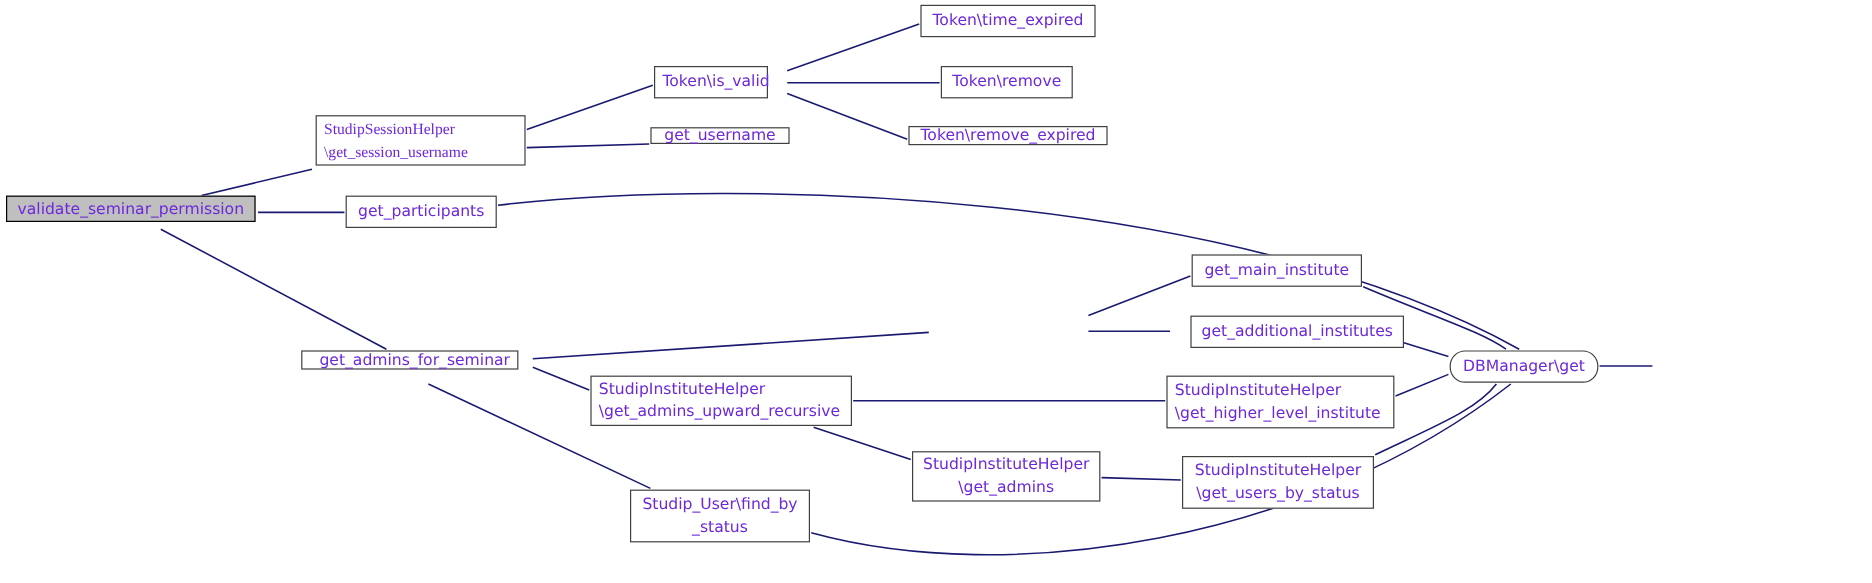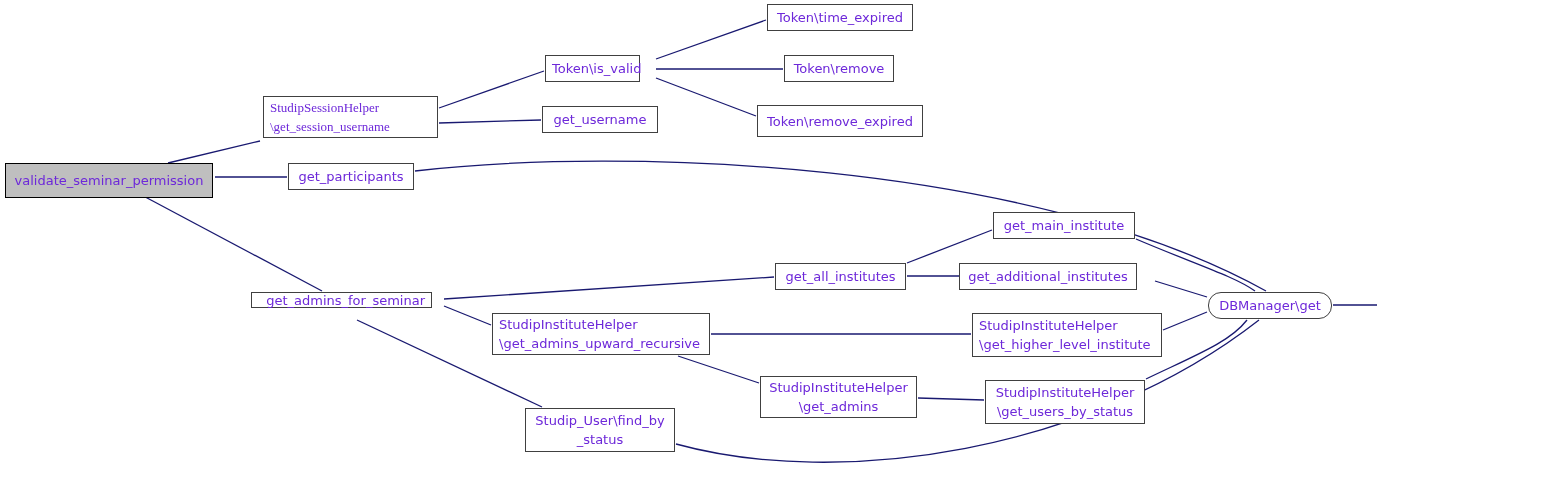--- a/index.html
+++ b/index.html
@@ -86,63 +86,60 @@
         <path d="M711,334 L971,334" stroke="#191970" marker-end="url(#arrowhead)"></path>
         <path d="M678,356 L759,383" stroke="#191970" marker-end="url(#arrowhead)"></path>
         <path d="M918,398 L984,400" stroke="#191970" marker-end="url(#arrowhead)"></path>
         <path d="M1163,330 L1207,312" stroke="#191970" marker-end="url(#arrowhead)"></path>
         <path d="M1146,379 C1196,355 1230,342 1247,320" stroke="#191970" marker-end="url(#arrowhead)"></path>
         <path d="M676,444 C840,489 1090,452 1259,320" stroke="#191970" marker-end="url(#arrowhead)"></path>
         <path d="M1333,305 L1377,305" stroke="#191970" marker-end="url(#arrowhead)"></path>
       </g>
   </svg>
   <div id="node-layer">
-      <div class="node align-center highlighted" title="validate_seminar_permission" style="left: 5px; top: 163px; width: 208px; height: 35px;">
+      <div class="node align-center highlighted" title="validate_seminar_permission" style="left: 5px; top: 163px; width: 208px; height: 22px;">
         <div class="nline">validate_seminar_permission</div>
       </div>
       <div class="node align-left" title="StudipSessionHelper\get_session_username" style="left: 263px; top: 96px; width: 175px; height: 42px; font-family: Liberation Serif, serif;">
         <div class="nline">StudipSessionHelper</div>
         <div class="nline">\get_session_username</div>
       </div>
       <div class="node align-center" title="Token\is_valid" style="left: 545px; top: 55px; width: 95px; height: 27px;">
         <div class="nline">Token\is_valid</div>
       </div>
-      <div class="node align-center" title="get_username" style="left: 542px; top: 106px; width: 116px; height: 27px;">
+      <div class="node align-center" title="get_username" style="left: 542px; top: 106px; width: 116px; height: 14px;">
         <div class="nline">get_username</div>
       </div>
       <div class="node align-center" title="Token\time_expired" style="left: 767px; top: 4px; width: 146px; height: 27px;">
         <div class="nline">Token\time_expired</div>
       </div>
       <div class="node align-center" title="Token\remove" style="left: 784px; top: 55px; width: 110px; height: 27px;">
         <div class="nline">Token\remove</div>
       </div>
-      <div class="node align-center" title="Token\remove_expired" style="left: 757px; top: 105px; width: 166px; height: 32px;">
+      <div class="node align-center" title="Token\remove_expired" style="left: 757px; top: 105px; width: 166px; height: 16px;">
         <div class="nline">Token\remove_expired</div>
       </div>
       <div class="node align-center" title="get_participants" style="left: 288px; top: 163px; width: 126px; height: 27px;">
         <div class="nline">get_participants</div>
       </div>
       <div class="node align-center" title="get_admins_for_seminar" style="left: 251px; top: 292px; width: 181px; height: 16px; text-align: right;">
         <div class="nline">get_admins_for_seminar</div>
       </div>
       <div class="node align-left" title="StudipInstituteHelper\get_admins_upward_recursive" style="left: 492px; top: 313px; width: 218px; height: 42px;">
         <div class="nline">StudipInstituteHelper</div>
         <div class="nline">\get_admins_upward_recursive</div>
       </div>
       <div class="node align-center" title="Studip_User\find_by_status" style="left: 525px; top: 408px; width: 150px; height: 44px;">
         <div class="nline">Studip_User\find_by</div>
         <div class="nline">_status</div>
       </div>
-      <div class="node align-center" title="get_all_institutes" style="left: 775px; top: 263px; width: 131px; height: 27px;">
-        <div class="nline">get_all_institutes</div>
-      </div>
       <div class="node align-center" title="get_main_institute" style="left: 993px; top: 212px; width: 142px; height: 27px;">
         <div class="nline">get_main_institute</div>
       </div>
-      <div class="node align-center" title="get_additional_institutes" style="left: 959px; top: 263px; width: 178px; height: 27px;">
+      <div class="node align-center" title="get_additional_institutes" style="left: 992px; top: 263px; width: 178px; height: 27px;">
         <div class="nline">get_additional_institutes</div>
       </div>
       <div class="node align-left" title="StudipInstituteHelper\get_higher_level_institute" style="left: 972px; top: 313px; width: 190px; height: 44px;">
         <div class="nline">StudipInstituteHelper</div>
         <div class="nline">\get_higher_level_institute</div>
       </div>
       <div class="node align-center" title="StudipInstituteHelper\get_admins" style="left: 760px; top: 376px; width: 157px; height: 42px;">
         <div class="nline">StudipInstituteHelper</div>
         <div class="nline">\get_admins</div>
       </div>

